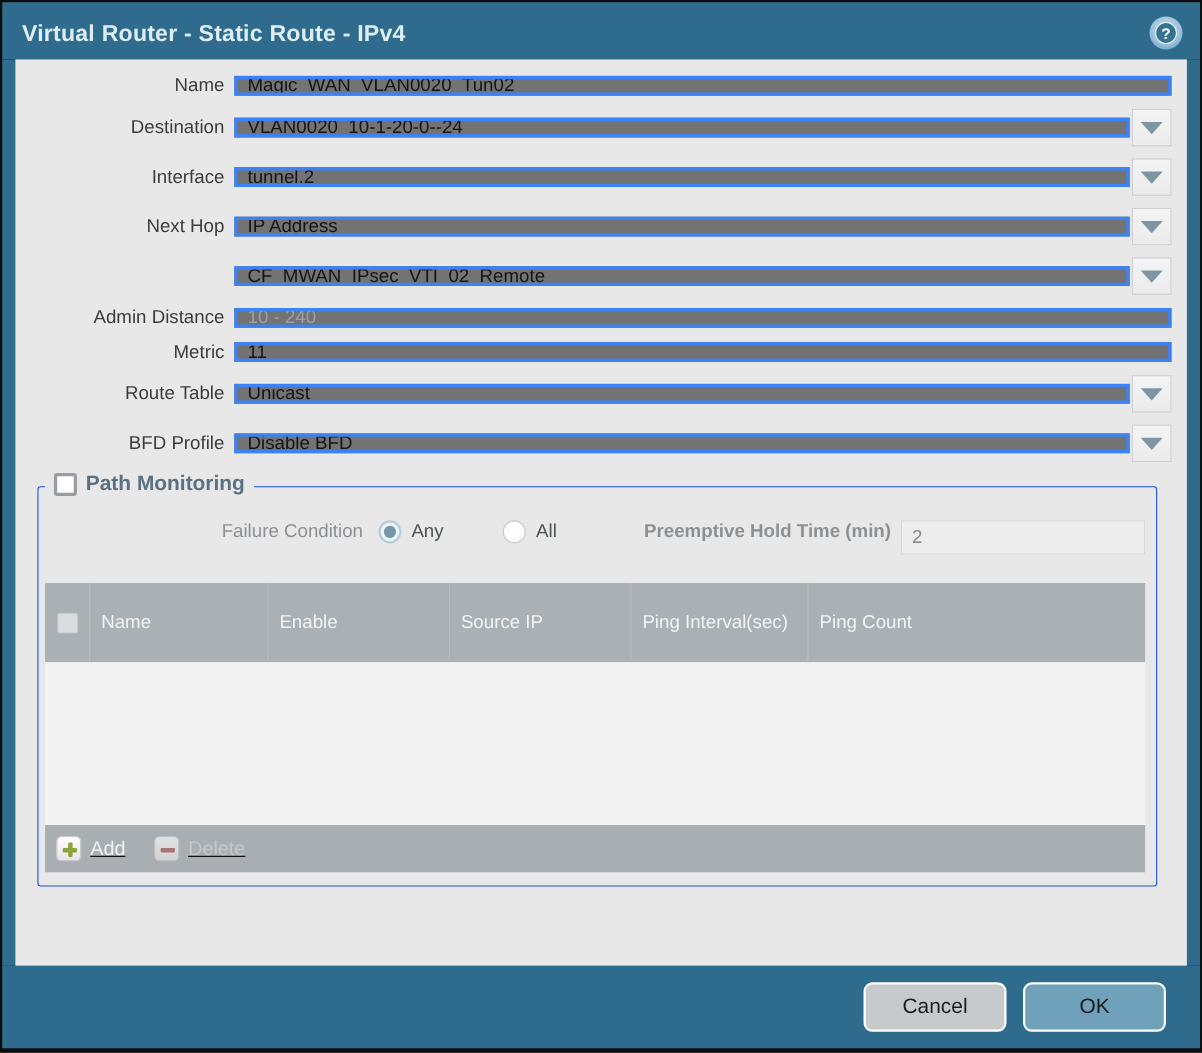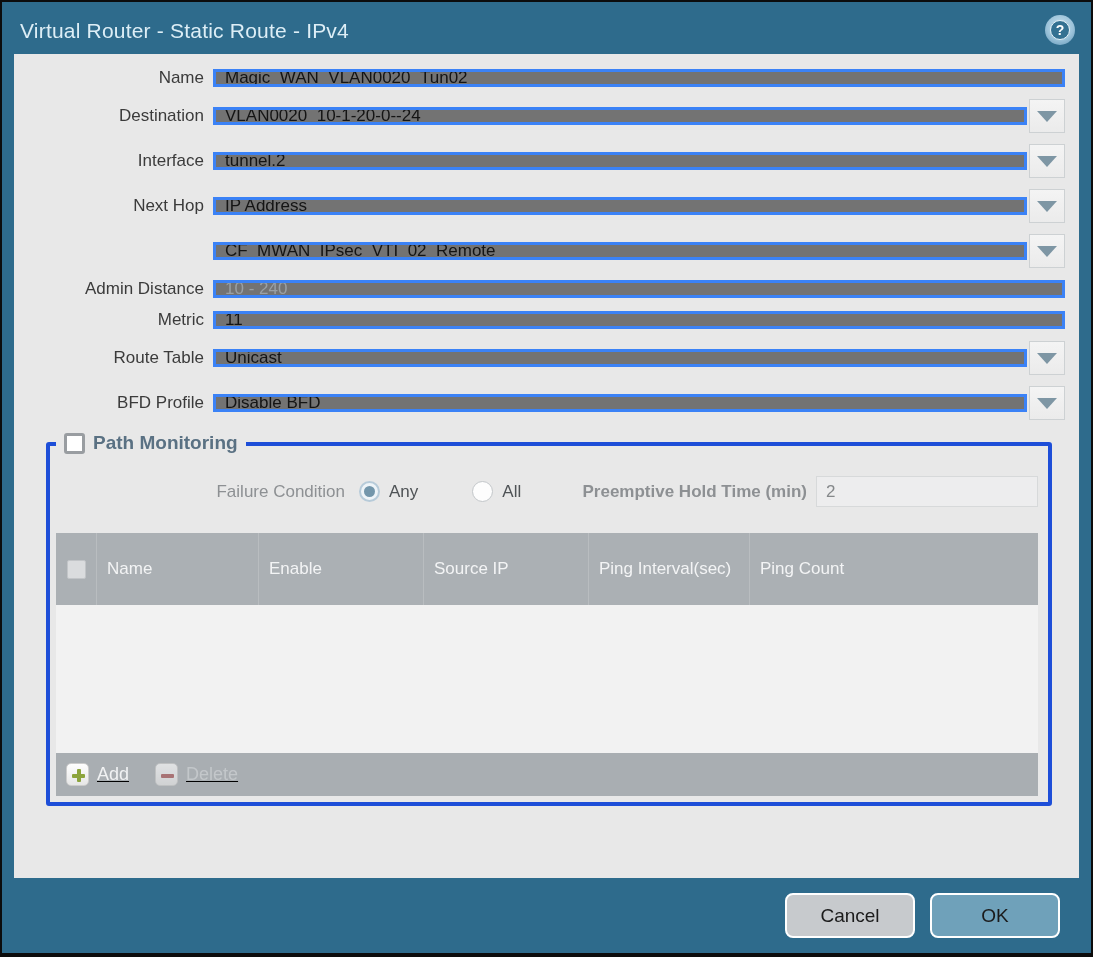--- a/index.html
+++ b/index.html
@@ -11,21 +11,21 @@
     background:#0c0c0c;
     padding:2px 2px 4px 2px;
     display:flex; flex-direction:column;
   }
   .titlebar {
     height:52px; background:#2e6b8c; flex:none;
     display:flex; align-items:center; justify-content:space-between;
     padding:0 16px 0 18px;
   }
   .titlebar .title {
-    color:#ddeef6; font-size:21px; letter-spacing:0.2px; font-weight:400;
+    color:#ddeef6; font-size:21px; letter-spacing:0.2px; font-weight:700;
     padding-top:6px;
   }
   .help-btn {
     width:30px; height:30px; border-radius:50%;
     background:radial-gradient(circle at 50% 40%, #cfe4f0 0%, #9cc3da 55%, #5d93b5 100%);
     display:flex; align-items:center; justify-content:center;
     cursor:pointer; margin-top:4px;
   }
   .help-btn .inner {
     width:20px; height:20px; border-radius:50%;
@@ -58,36 +58,36 @@
     border:1px solid #cdd1d3;
     display:flex; align-items:center; justify-content:center; cursor:pointer;
   }
   .tri {
     width:0; height:0;
     border-left:10px solid transparent; border-right:10px solid transparent;
     border-top:11px solid #7e96a4;
   }
 
   .pm-fieldset {
-    position:relative; margin:22px 13px 0 32px;
-    border:4px solid #1d4ed8; border-radius:3px;
+    position:relative; margin:22px 13px 0 20px;
+    border:1px solid #1d4ed8; border-radius:3px;
     height:364px; background:#e8e8e8;
   }
   .pm-legend {
     position:absolute; top:-14px; left:6px; background:#e8e8e8;
     display:flex; align-items:center; padding:0 8px; gap:8px;
   }
   .pm-checkbox {
     appearance:none; -webkit-appearance:none;
     width:21px; height:21px; background:#fff;
     border:3px solid #999da1; border-radius:3px; cursor:pointer;
   }
   .pm-title { color:#5a7183; font-size:19px; font-weight:bold; }
 
-  .pm-options { display:flex; align-items:center; margin:30px 10px 0 0; }
+  .pm-options { display:flex; margin:30px 10px 0 0; }
   .pm-options .dim { color:#8d9093; font-size:17px; }
   .fc-label { width:295px; text-align:right; flex:none; }
   .radio {
     width:21px; height:21px; border-radius:50%; flex:none;
     background:#fdfdfd; border:1px solid #c3c7ca; margin-left:14px;
     display:flex; align-items:center; justify-content:center; cursor:pointer;
   }
   .radio.sel { border:2px solid #b7cbd9; background:#eef4f8; }
   .radio.sel .dot { width:11px; height:11px; border-radius:50%; background:#7396ab; }
   .radio-lbl { color:#4f5356; font-size:17px; margin-left:9px; }

